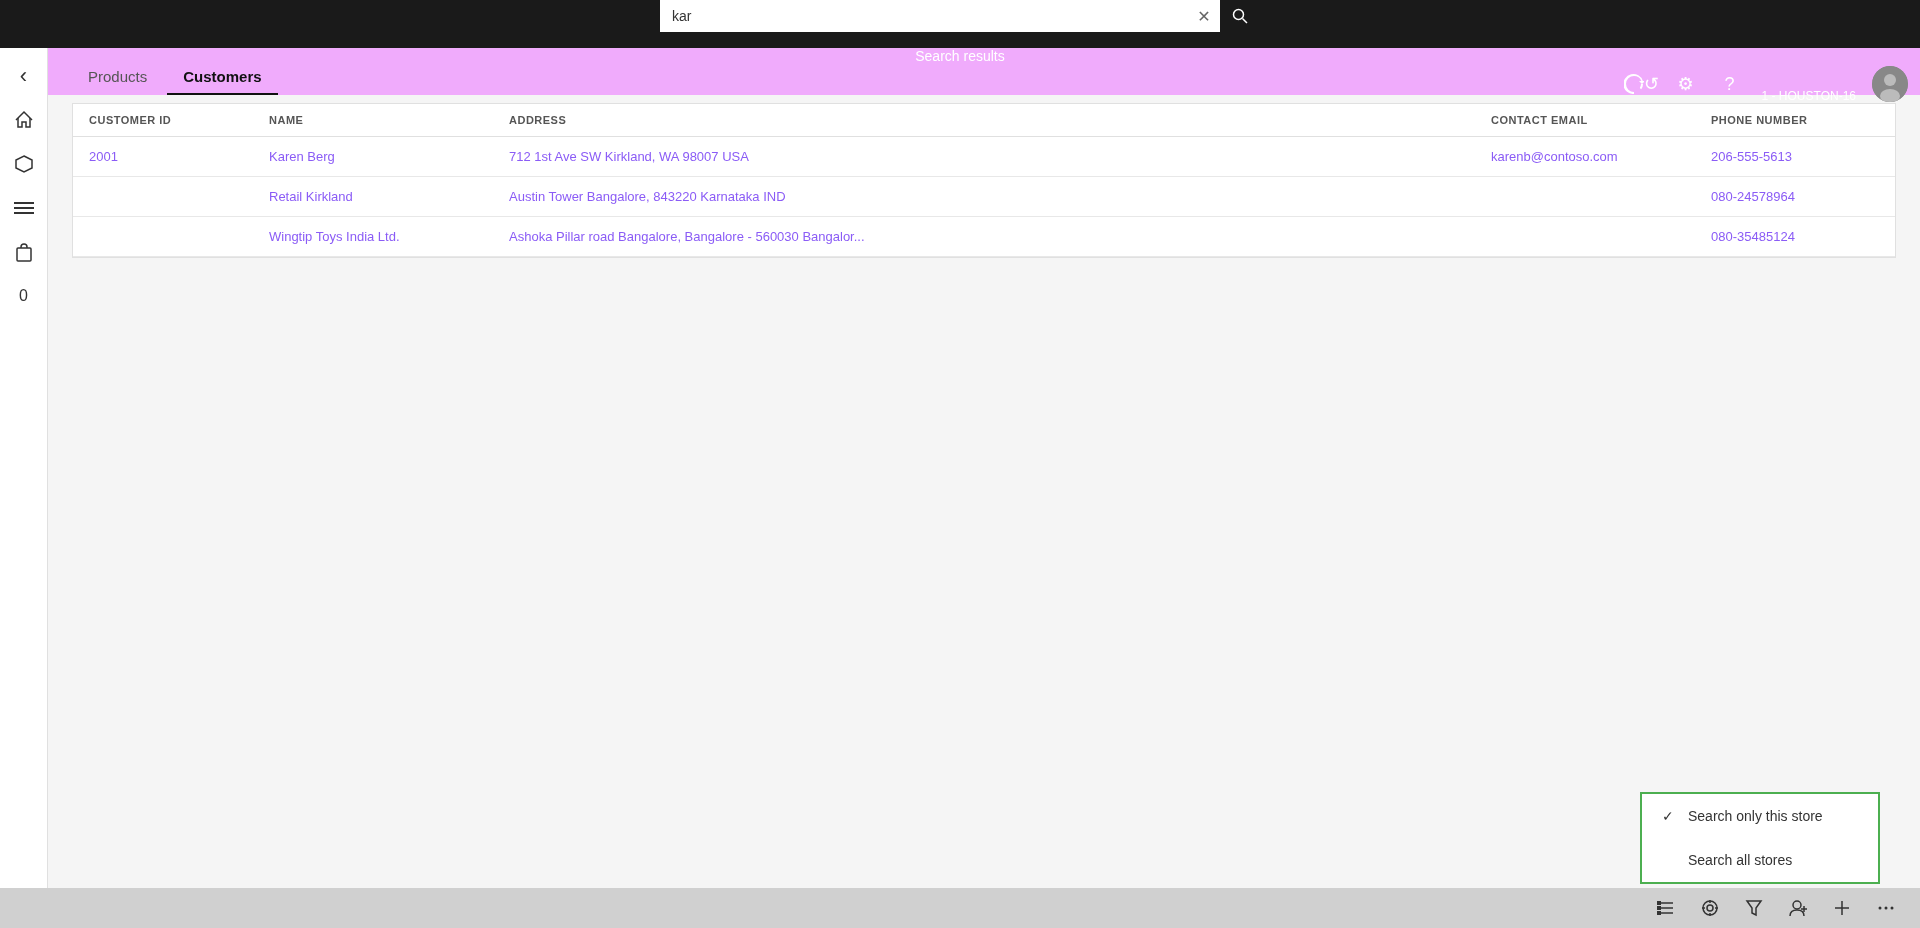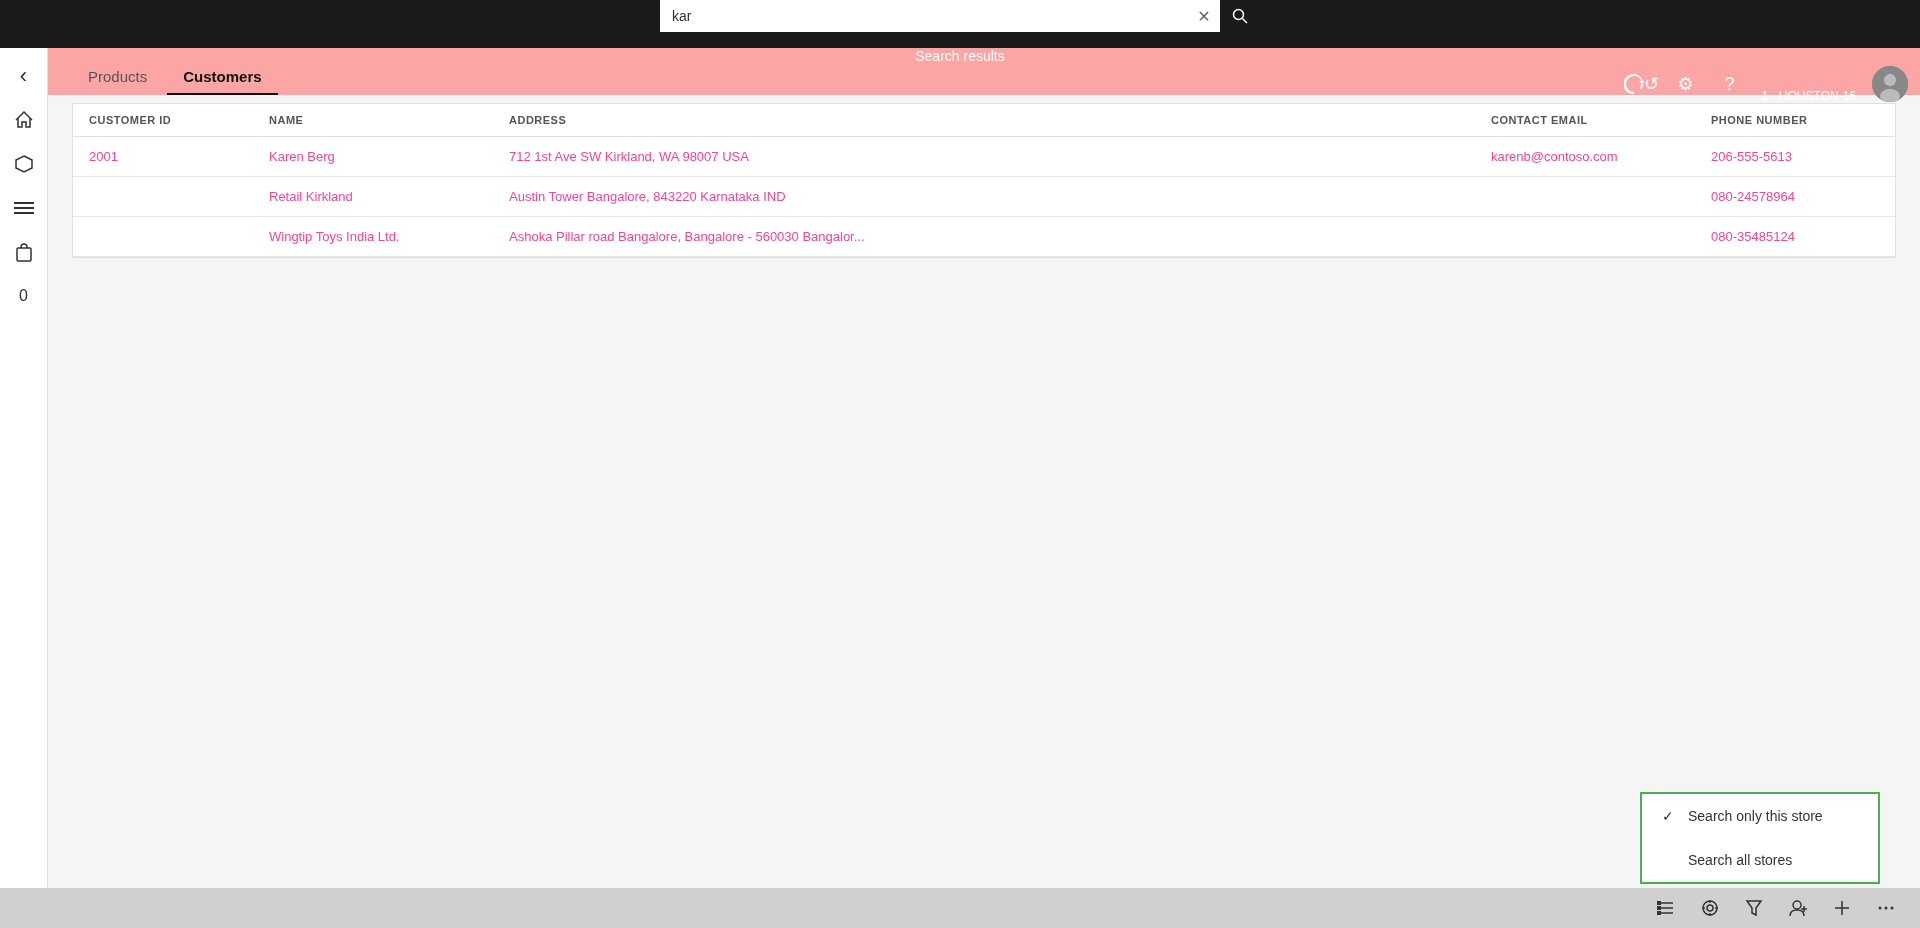--- a/index.html
+++ b/index.html
@@ -68,21 +68,21 @@
     
     .main {
       margin-top: 48px; margin-left: 48px; margin-bottom: 40px;
       background: #f5f5f5; min-height: calc(928px - 88px);
       padding: 0;
     }
 
     
     .tabs-bar {
       display: flex; align-items: flex-end; padding: 12px 24px 0 24px;
-      background: #fca5a5; gap: 4px;
+      background: #f0abfc; gap: 4px;
     }
     .tab {
       padding: 8px 16px; font-size: 15px; cursor: pointer; color: #555;
       border-bottom: 2px solid transparent;
     }
     .tab.active {
       color: #111; font-weight: 600; border-bottom: 2px solid #111;
     }
 
     
@@ -100,21 +100,21 @@
       text-transform: uppercase; letter-spacing: 0.5px;
     }
     .table-row {
       display: grid;
       grid-template-columns: 180px 240px 1fr 220px 200px;
       border-bottom: 1px solid #e8e8e8;
       background: #fff;
       cursor: pointer;
     }
     .table-cell {
-      padding: 12px 16px; font-size: 13px; color: #ec4899;
+      padding: 12px 16px; font-size: 13px; color: #8b5cf6;
     }
 
     
     .bottombar {
       position: fixed; bottom: 0; left: 0; right: 0; height: 40px;
       background: #d0d0d0; display: flex; align-items: center; justify-content: flex-end;
       padding: 0 16px; gap: 8px; z-index: 100;
     }
     .bottombar-icon {
       width: 36px; height: 36px; display: flex; align-items: center; justify-content: center;

